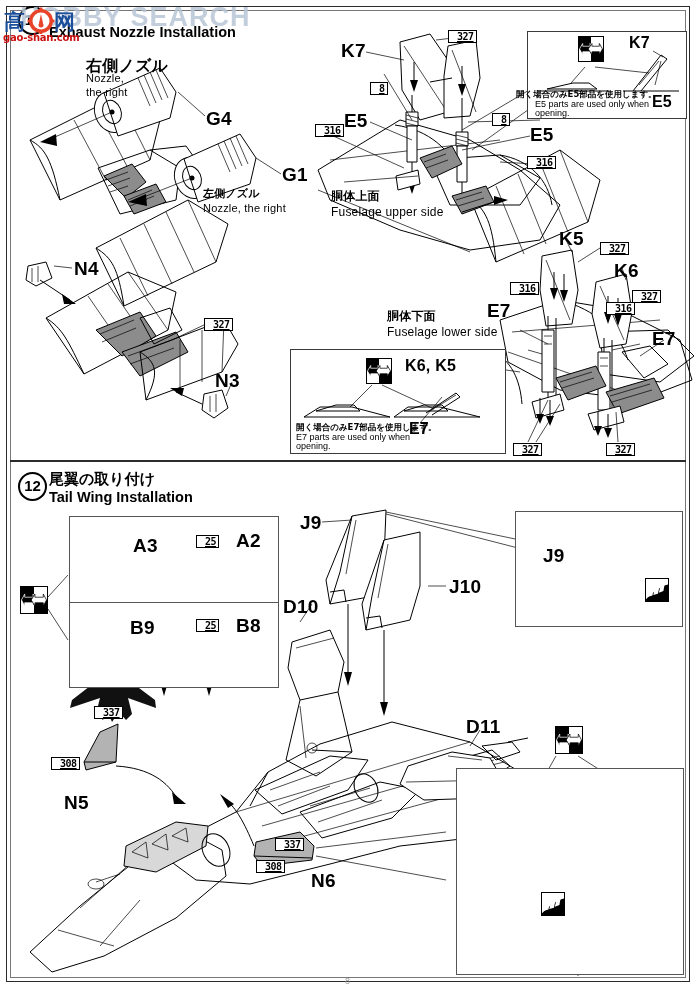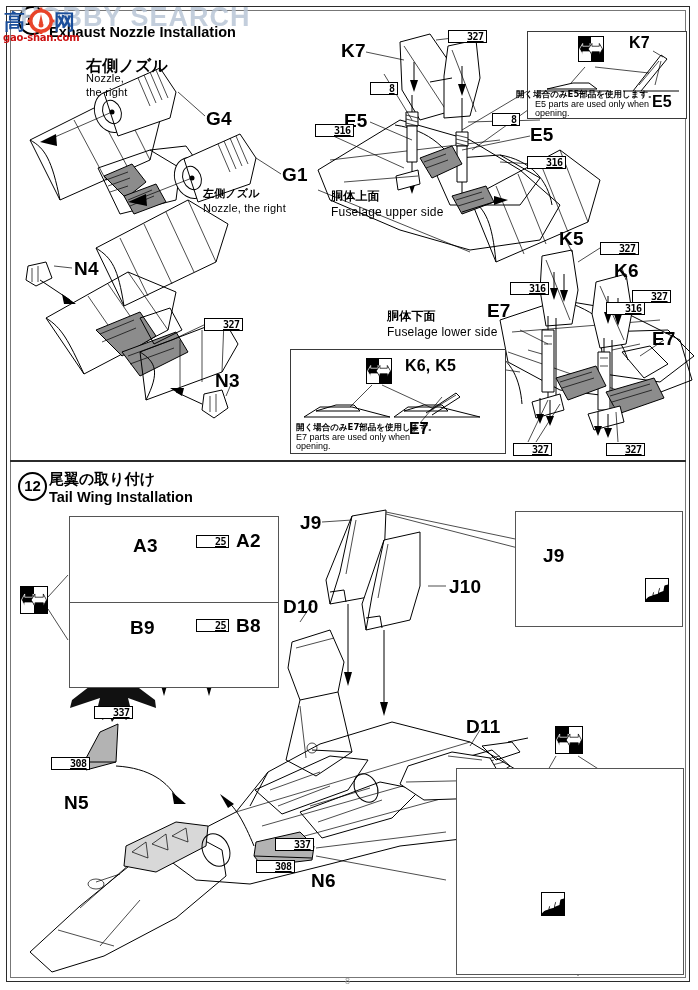--- a/index.html
+++ b/index.html
@@ -17,21 +17,21 @@
   .lbl{position:absolute;font-weight:bold;letter-spacing:.2px;white-space:nowrap;}
   .lbl-lg{font-size:19px;font-weight:bold;}
   .lbl-md{font-size:16px;font-weight:bold;}
   .jp{font-family:"DejaVu Sans",sans-serif;}
 
   
   .numbox{
     position:absolute;border:1.6px solid #000;background:#fff;
     font-family:"DejaVu Sans Mono","Liberation Mono",monospace;
     font-weight:bold;font-size:10px;line-height:11px;
-    padding:0px 2px 0 18px;letter-spacing:-0.5px;white-space:nowrap;
+    padding:0px 2px 0 8px;letter-spacing:-0.5px;white-space:nowrap;
   }
   .numbox.u{text-decoration:underline;}
 
   
   .sec-num{
     position:absolute;width:25px;height:25px;border:2.2px solid #000;border-radius:50%;
     font-weight:bold;font-size:15px;text-align:center;line-height:24px;background:#fff;
   }
   .sec-jp{position:absolute;font-size:15px;font-weight:bold;font-family:"DejaVu Sans",sans-serif;}
   .sec-en{position:absolute;font-size:14.5px;font-weight:bold;}

